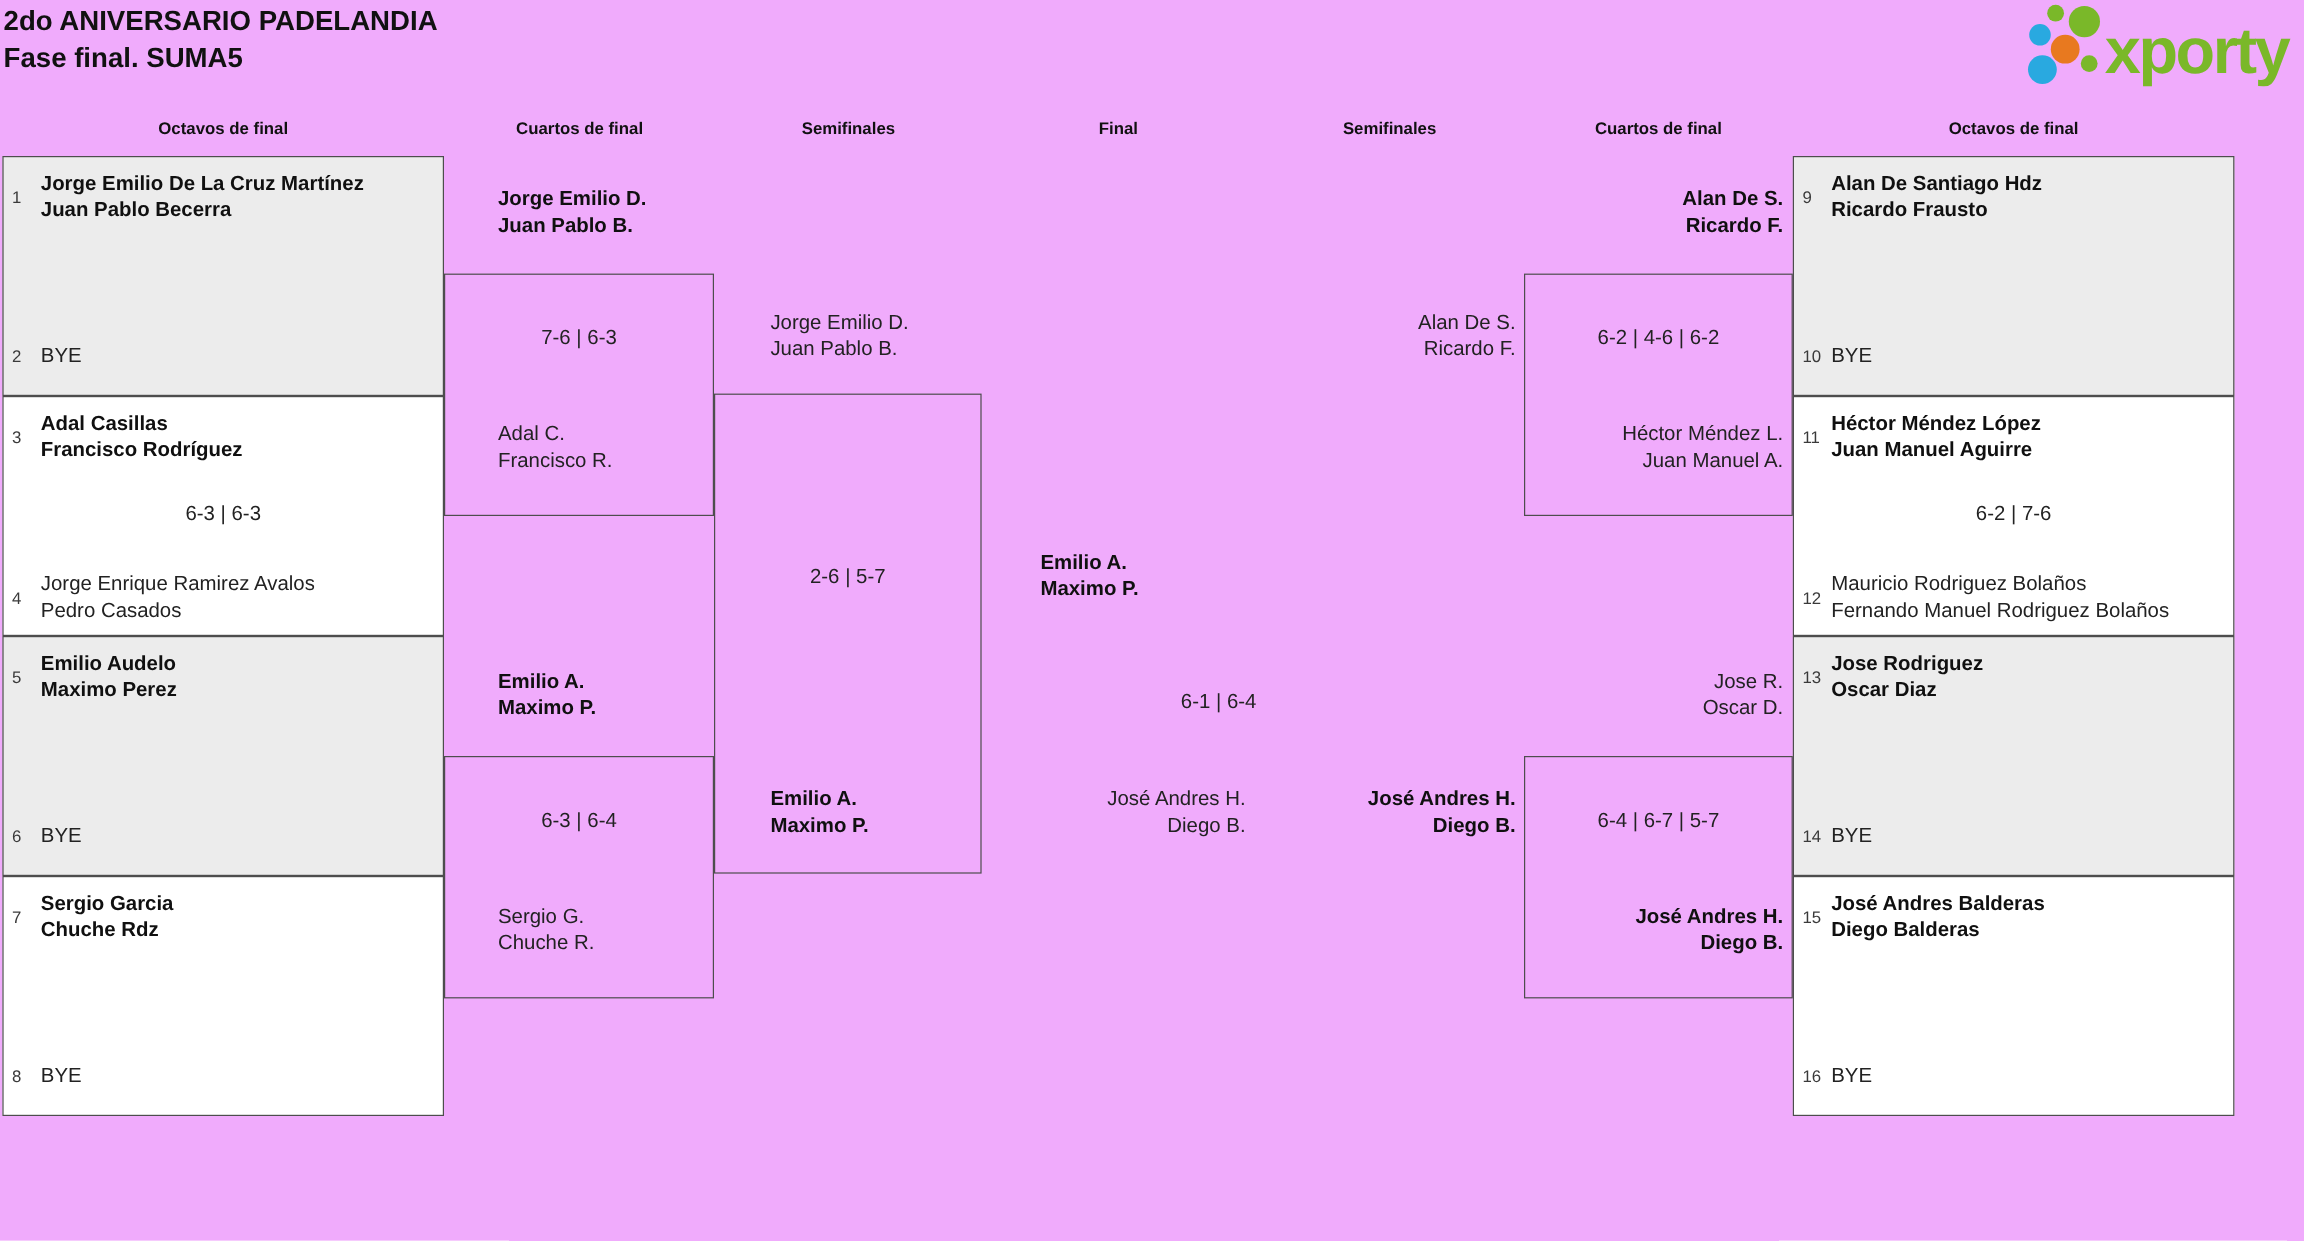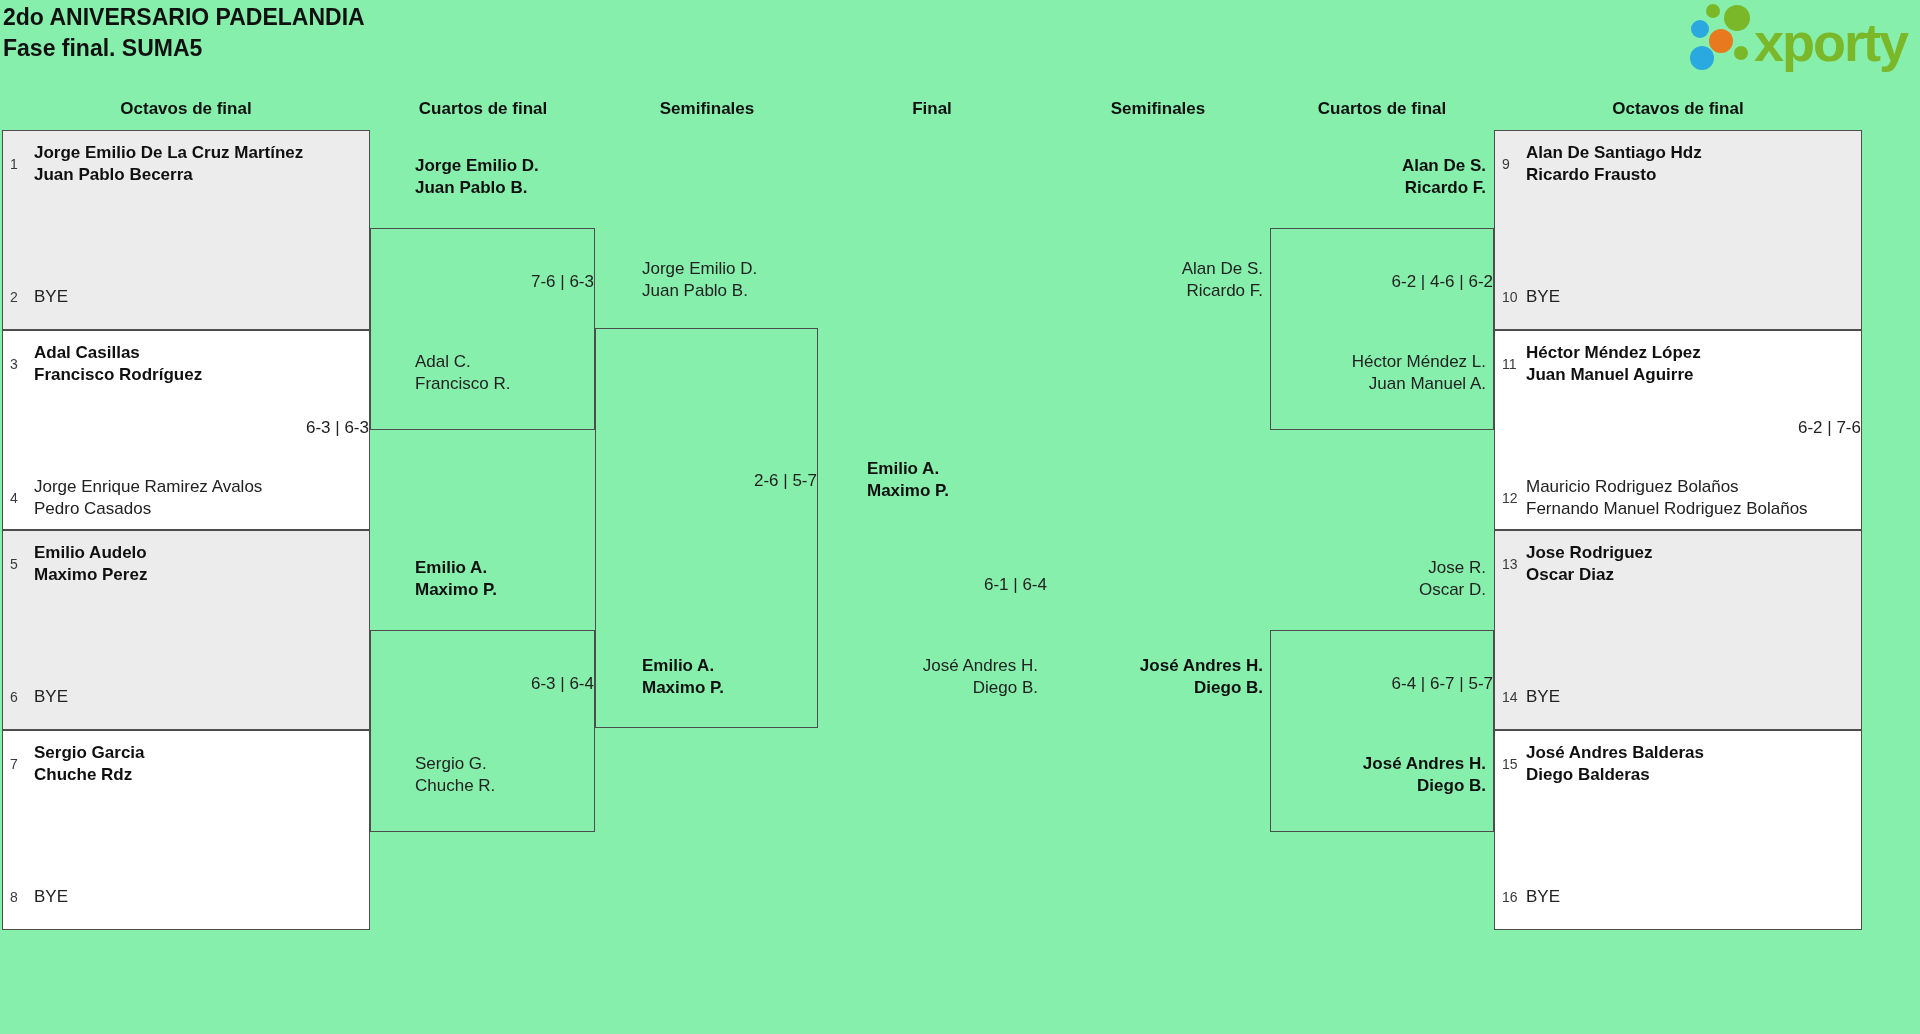--- a/index.html
+++ b/index.html
@@ -1,32 +1,32 @@
 <!DOCTYPE html>
 <html><head>
 <meta charset="utf-8">
 <style>
   html,body{margin:0;padding:0;background:#fff;}
-  #page{position:relative;width:1920px;height:1034px;background:#86efac;overflow:hidden;
+  #page{position:relative;width:1920px;height:1034px;background:#f0abfc;overflow:hidden;
         font-family:"Liberation Sans",sans-serif;color:#171717;}
   .title{position:absolute;left:3px;top:2px;font-size:23px;line-height:31px;font-weight:700;color:#111;white-space:nowrap;}
-  .rhead{position:absolute;top:99px;width:220px;text-align:center;font-size:17px;font-weight:600;color:#111;white-space:nowrap;}
+  .rhead{position:absolute;top:99px;width:220px;text-align:center;font-size:14px;font-weight:600;color:#111;white-space:nowrap;}
   .obox{position:absolute;width:368px;height:200px;border:1px solid #4d4d4d;box-sizing:border-box;background:#fff;overflow:hidden;}
   .obox.gray{background:#ececec;}
   .mbox{position:absolute;border:1px solid #4d4d4d;box-sizing:border-box;background:transparent;}
   .entry{position:absolute;left:7px;right:3px;display:flex;align-items:center;}
   .entry .seed{width:24px;flex:none;font-size:14px;color:#3a3a3a;}
   .lines{overflow:hidden;}
   .nm{font-size:17px;line-height:22px;white-space:nowrap;color:#222;}
   .b .nm{font-weight:700;color:#101010;}
   .lbl{position:absolute;margin-left:37px;}
   .lbl .nm{font-size:17px;line-height:22px;}
   .lbl.right{text-align:right;}
   .score{font-size:17px;color:#222;white-space:nowrap;}
-  .cscore{position:absolute;left:0;right:0;text-align:right;}
+  .cscore{position:absolute;left:0;right:0;text-align:center;}
   .fscore{position:absolute;text-align:right;}
   .logo{position:absolute;left:1686px;top:2px;width:232px;height:70px;text-align:right;}
   .logo svg{display:block;}
 </style>
 </head>
 <body>
 
 <div id="page">
 
   <div class="title">

